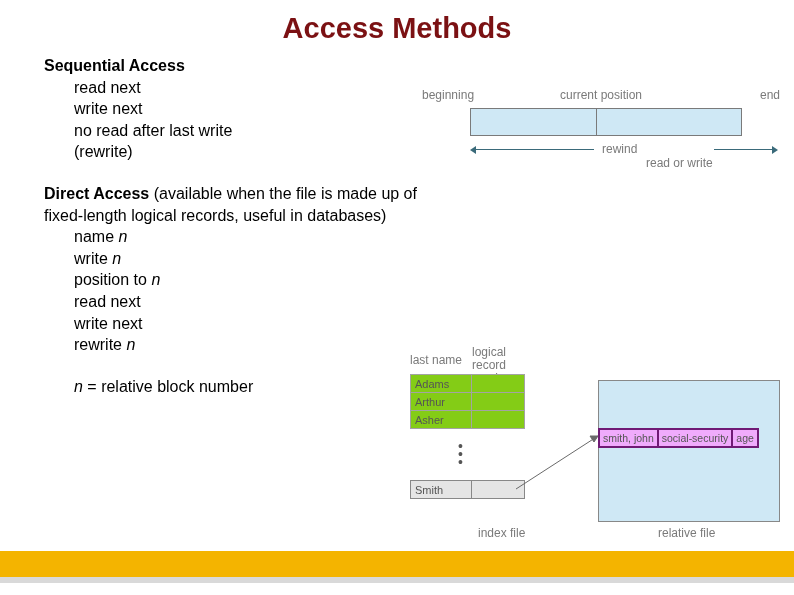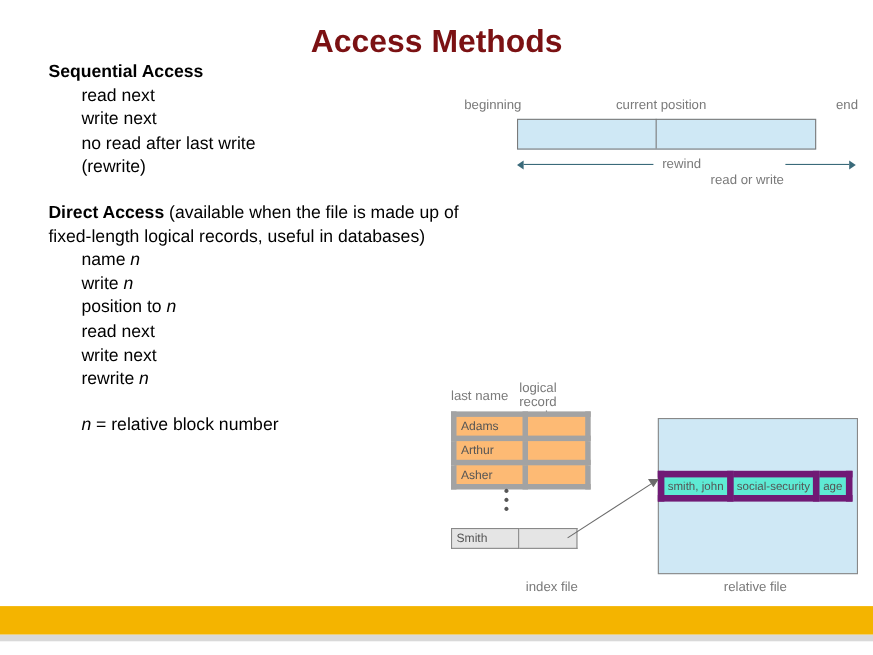--- a/index.html
+++ b/index.html
@@ -11,21 +11,21 @@
     background: #fff;
     position: relative;
     overflow: hidden;
   }
   .title {
     width: 100%;
     text-align: center;
     font-size: 29px;
     font-weight: bold;
     color: #7b1113;
-    margin-top: 22px;
+    margin-top: 12px;
   }
   .content {
     position: absolute;
     left: 44px;
     top: 55px;
     width: 380px;
     font-size: 16px;
     color: #000;
     line-height: 1.35;
   }
@@ -120,22 +120,22 @@
   }
   .index-table {
     position: absolute;
     left: 2px;
     top: 24px;
     border-collapse: collapse;
     font-size: 11px;
     color: #555;
   }
   .index-table td {
-    border: 5px solid #a3a3a3;
-    background: #fdba74;
+    border: 1px solid #a3a3a3;
+    background: #84cc16;
     height: 15px;
     padding: 1px 4px;
   }
   .index-table td.name { width: 52px; }
   .index-table td.num  { width: 44px; }
   .dots {
     position: absolute;
     left: 50px;
     top: 92px;
     font-size: 14px;
@@ -169,22 +169,22 @@
   }
   .record {
     position: absolute;
     left: 190px;
     top: 78px;
     border-collapse: collapse;
     font-size: 10.5px;
     color: #555;
   }
   .record td {
-    border: 6px solid #701a75;
-    background: #5eead4;
+    border: 2px solid #701a75;
+    background: #f0abfc;
     height: 14px;
     padding: 1px 3px;
   }
   .linkline {
     position: absolute;
     stroke: #6a6a6a;
     fill: none;
   }
 </style>
 </head>

